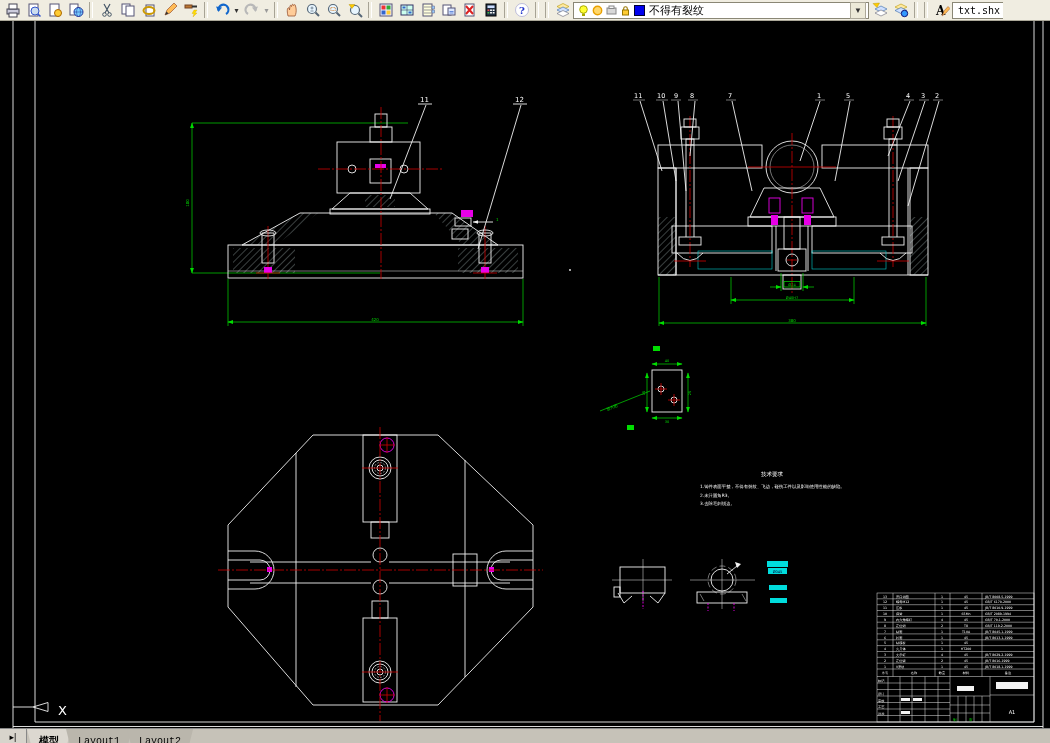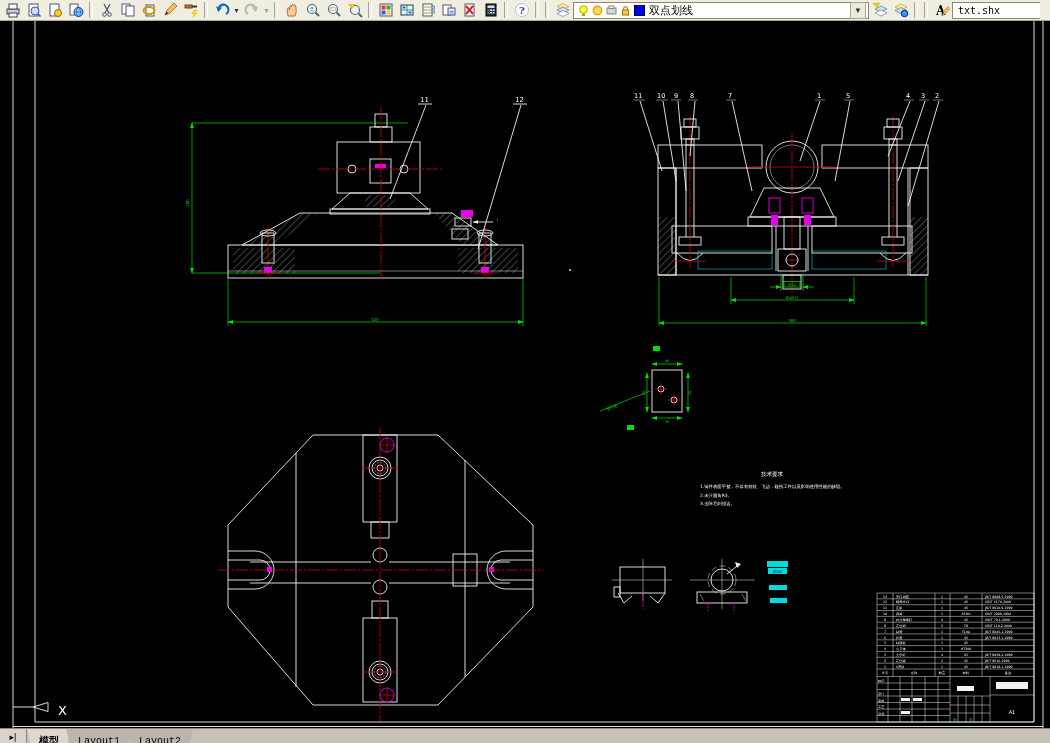--- a/index.html
+++ b/index.html
@@ -14,21 +14,21 @@
   .dd.gray{color:#999}
   .sep{width:2px;height:16px;border-left:1px solid #a7a395;border-right:1px solid #fff;margin:0 3px;flex:0 0 auto;}
   .combo{height:17px;border:1px solid #8a8775;background:#fff;display:flex;align-items:center;
          padding:0 2px;box-sizing:border-box;flex:0 0 auto;}
   .combo .micon{width:14px;height:14px;display:flex;align-items:center;justify-content:center;flex:0 0 auto;}
   .combo .ctext{font-size:11px;color:#000;margin-left:3px;white-space:nowrap;overflow:hidden;flex:1 1 auto;
                 font-family:"DejaVu Sans",sans-serif;}
   .combo .cdrop{width:14px;height:15px;background:#ece9d8;border:1px solid #aca899;display:flex;
                 align-items:center;justify-content:center;font-size:8px;color:#333;flex:0 0 auto;}
   #layer-combo{width:296px;}
-  #style-combo{width:88px;border-right:none;}
+  #style-combo{width:51px;border-right:none;}
   
   #canvas{position:absolute;top:21px;left:0;width:1050px;height:707px;background:#000;}
   
   .sW{stroke:#f2f2f2;fill:none;stroke-width:.9}
   .sWt{stroke:#e8e8e8;fill:none;stroke-width:.5}
   .fW{fill:#f2f2f2;stroke:none}
   .sG{stroke:#00dd00;fill:none;stroke-width:.7}
   .tG{fill:#00dd00;font-family:"DejaVu Sans",sans-serif}
   .sR{stroke:#cf0000;fill:none;stroke-width:.8}
   .cl{stroke-dasharray:12 2 2 2}
@@ -249,21 +249,21 @@
           <svg width="13" height="13">
             <rect x="3.5" y="6" width="6" height="5" fill="#fc3" stroke="#970"></rect>
             <path d="M4.7,6 V4.5 a1.8,1.8 0 0 1 3.6,0 V6" fill="none" stroke="#970" stroke-width="1.1"></path>
           </svg>
         </span>
       <span class="micon">
           <svg width="13" height="13">
             <rect x="1.5" y="1.5" width="10" height="10" fill="#0000ee" stroke="#003"></rect>
           </svg>
         </span>
-      <span class="ctext">双点划线</span>
+      <span class="ctext">不得有裂纹</span>
       <span class="cdrop">▼</span>
     </span>
     <span class="tbtn">
         <svg width="16" height="16">
           <polygon points="9,4 15,7 9,10 3,7" fill="#cfe0ff" stroke="#36a" stroke-width=".6"></polygon>
           <polygon points="9,8 15,11 9,14 3,11" fill="#fff" stroke="#667" stroke-width=".6"></polygon>
           <polygon points="1,1.5 7.5,1 5,5.5" fill="#fc0" stroke="#a80" stroke-width=".4"></polygon>
         </svg>
       </span>
     <span class="tbtn">

